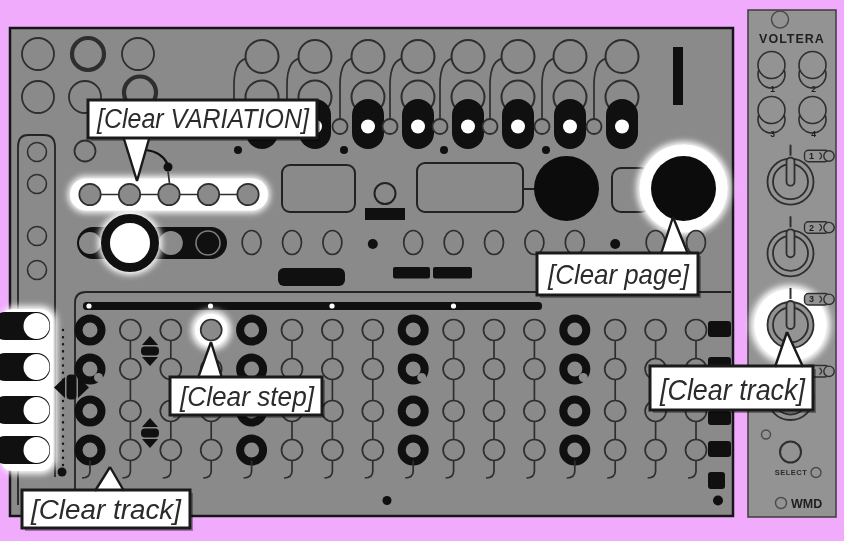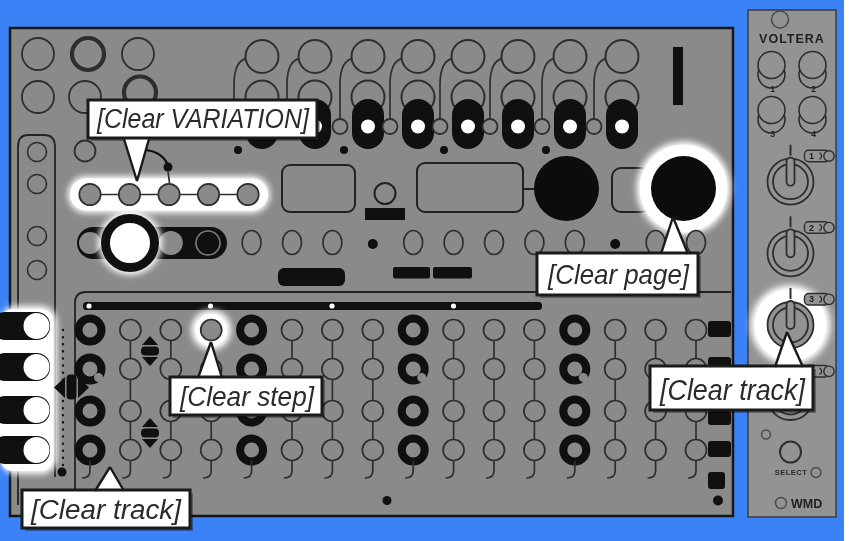--- a/index.html
+++ b/index.html
@@ -1,16 +1,16 @@
 <!DOCTYPE html>
 <html><head>
 <meta charset="utf-8">
 <style>
   html,body{margin:0;padding:0;background:#ffffff;}
-  .stage{position:relative;width:844px;height:541px;background:#3b82f6;overflow:hidden;
+  .stage{position:relative;width:844px;height:541px;background:#f0abfc;overflow:hidden;
          font-family:"Liberation Sans",sans-serif;}
   svg{display:block;}
   text{font-family:"Liberation Sans",sans-serif;}
   .callout-text{font-style:italic;fill:#2b2b2b;}
   .xp-title{font-weight:bold;fill:#1f1f1f;letter-spacing:1px;}
   .xp-small{font-weight:bold;fill:#2a2a2a;}
 </style>
 </head>
 <body>
 

